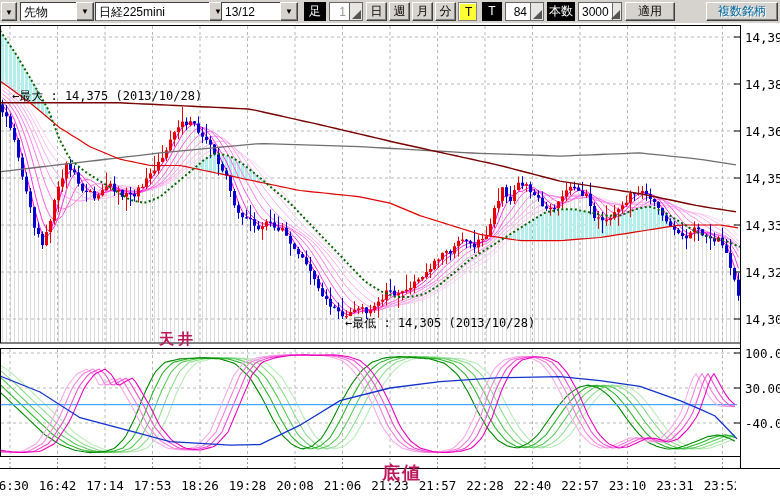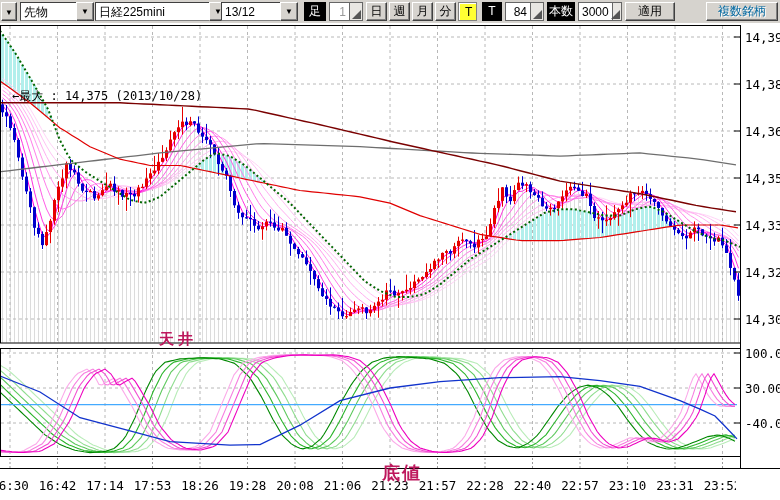--- a/index.html
+++ b/index.html
@@ -854,16 +854,17 @@
       <span class="sfield">3000</span>
       <span class="sbtn"></span>
     </div>
 
     <button class="tbitem btn3d" style="left:625px;width:50px;">適用</button>
 
     <button class="tbitem btn3d disbtn" style="left:706px;width:72px;">複数銘柄</button>
   </div>
 
   <div class="ann" style="left:12px;top:88px;">←最大 : 14,375 (2013/10/28)</div>
+  <div class="ann" style="left:345px;top:315px;">←最低 : 14,305 (2013/10/28)</div>
   <div class="redlbl" style="left:159px;top:330px;font-size:15px;letter-spacing:4px;">天井</div>
   <div class="redlbl" style="left:382px;top:461px;font-size:18px;letter-spacing:2px;">底値</div>
 
 </div>
 
 </body></html>

